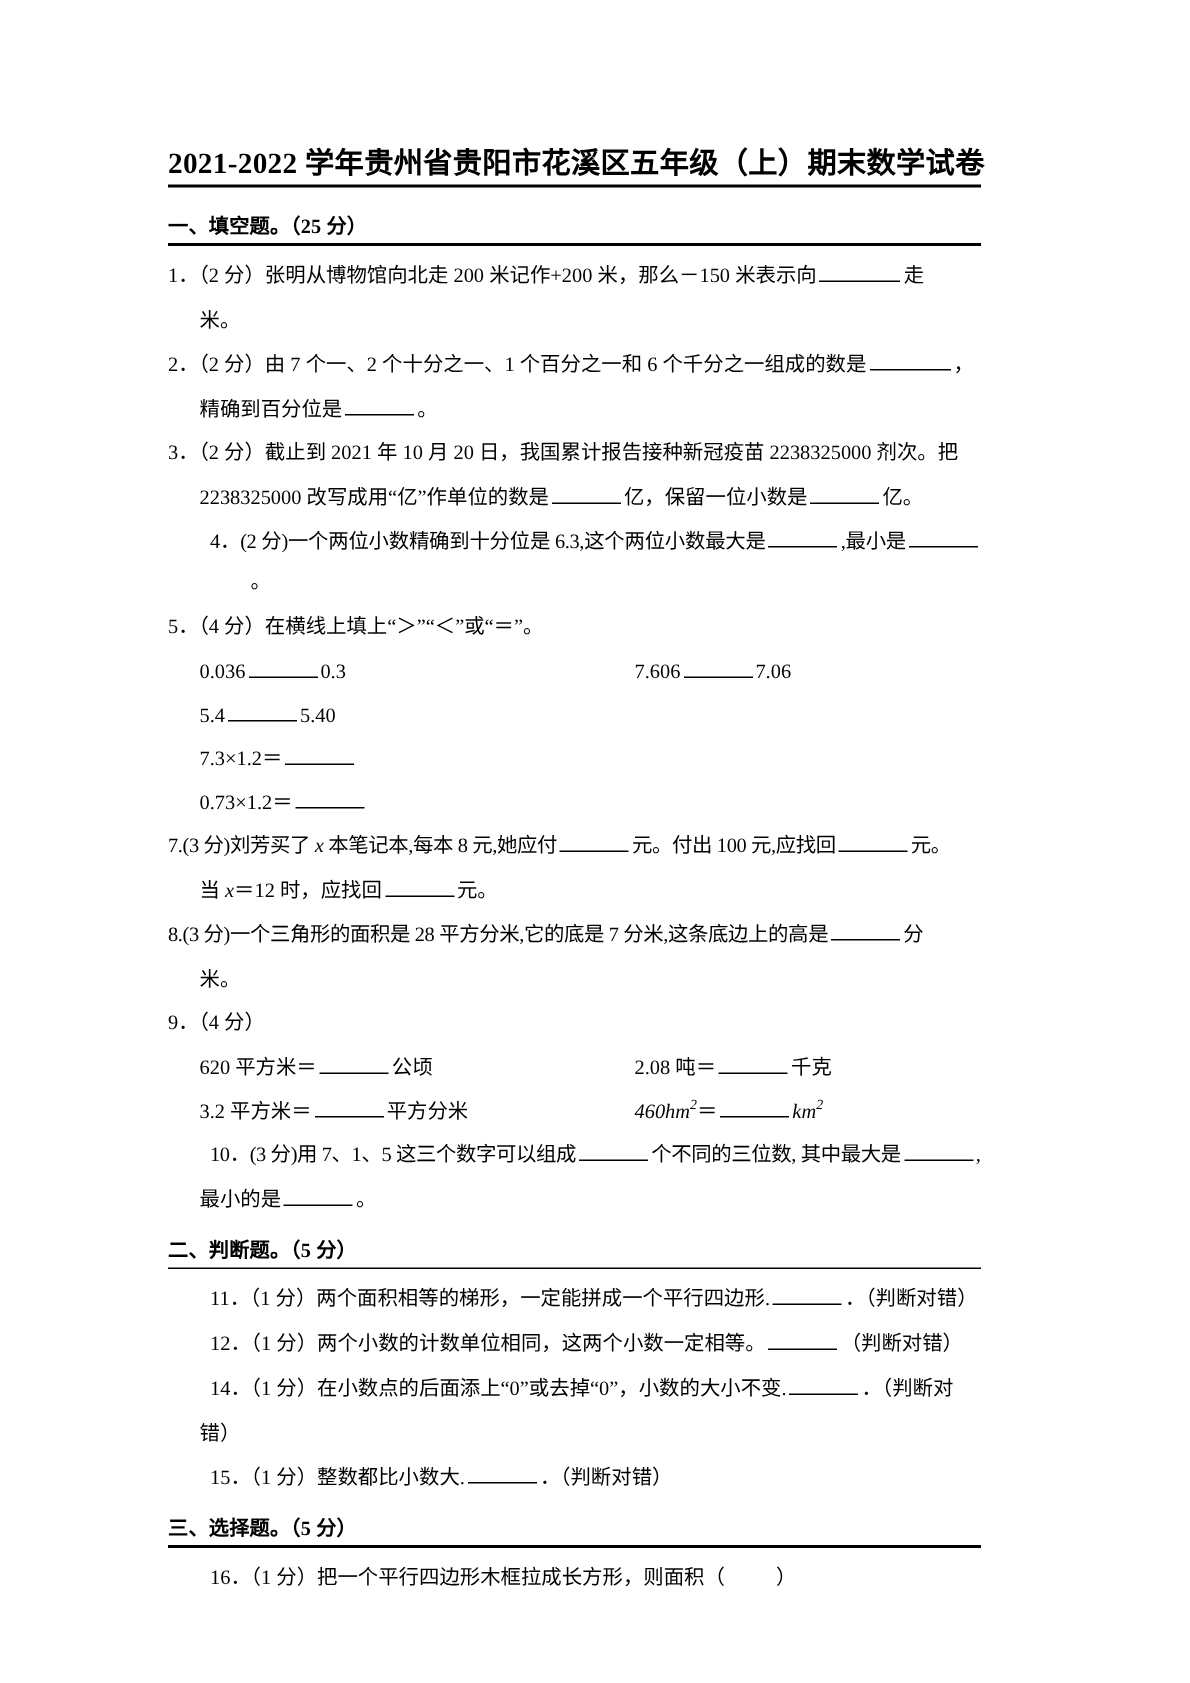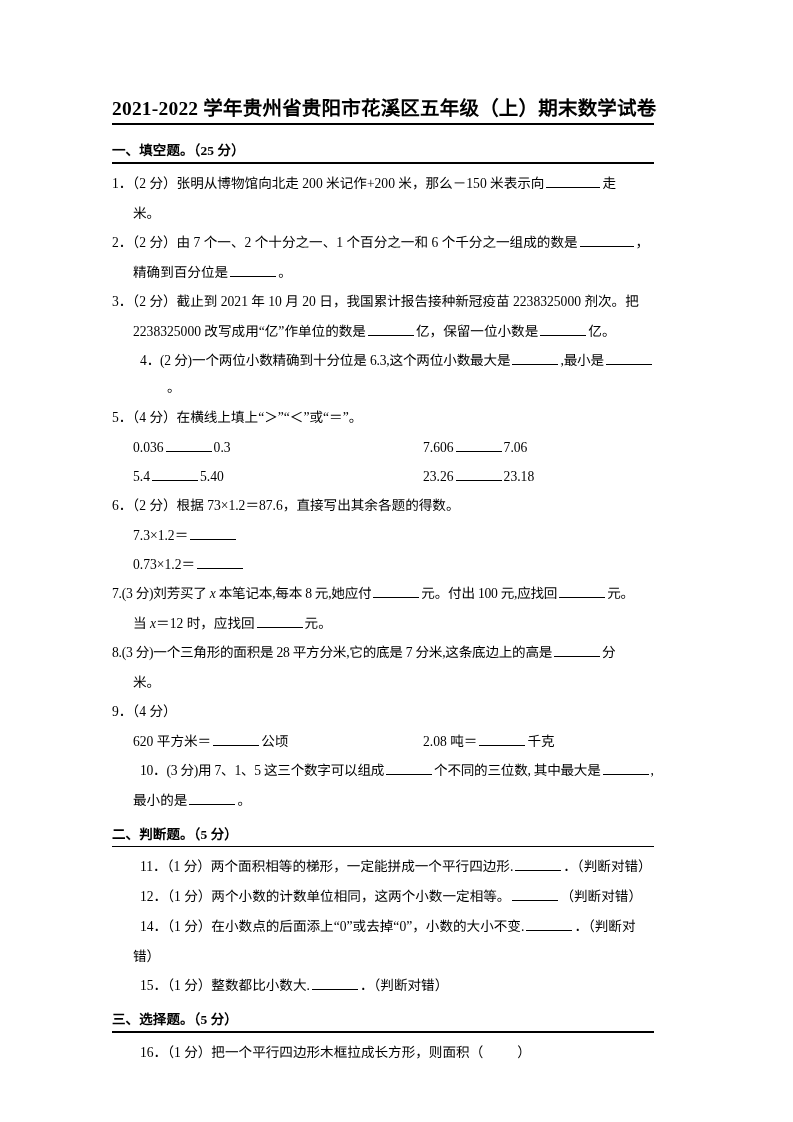--- a/index.html
+++ b/index.html
@@ -132,28 +132,22 @@
       <span>0.036</span><span class="blank bl-md"></span><span>0.3</span>
     </span>
     <span class="col-b">
       <span>7.606</span><span class="blank bl-md"></span><span>7.06</span>
     </span>
   </div>
   <div class="sub-row">
     <span class="col-a">
       <span>5.4</span><span class="blank bl-md"></span><span>5.40</span>
     </span>
-    <span class="col-b">
-      <span>23.26</span><span class="blank bl-md"></span><span>23.18</span>
-    </span>
-  </div>
-
-  <div class="q">
-    <span>6．（2 分）根据 73×1.2＝87.6，直接写出其余各题的得数。</span>
-  </div>
+  </div>
+
   <div class="sub">
     <span>7.3×1.2＝</span><span class="blank bl-md"></span>
   </div>
   <div class="sub">
     <span>0.73×1.2＝</span><span class="blank bl-md"></span>
   </div>
 
   <div class="q tight">
     <span>7.(3 分)刘芳买了</span>&nbsp;<span class="var">x</span>&nbsp;<span>本笔记本,每本 8 元,她应付</span><span class="blank bl-md"></span><span>元。付出 100 元,应找回</span><span class="blank bl-md"></span><span>元。</span>
   </div>
@@ -170,20 +164,28 @@
     <span>9．（4 分）</span>
   </div>
   <div class="sub-row">
     <span class="col-a">
       <span>620 平方米＝</span><span class="blank bl-md"></span><span>公顷</span>
     </span>
     <span class="col-b">
       <span>2.08 吨＝</span><span class="blank bl-md"></span><span>千克</span>
     </span>
   </div>
+  <div class="sub-row">
+    <span class="col-a">
+      <span>3.2 平方米＝</span><span class="blank bl-md"></span><span>平方分米</span>
+    </span>
+    <span class="col-b">
+      <span class="unit">460hm</span><sup class="unit">2</sup><span>＝</span><span class="blank bl-md"></span><span class="unit">km</span><sup class="unit">2</sup>
+    </span>
+  </div>
 
   <div class="q tight n2">
     <span>10．(3 分)用 7、1、5 这三个数字可以组成</span><span class="blank bl-md"></span><span>个不同的三位数, 其中最大是</span><span class="blank bl-md"></span><span>,</span>
   </div>
   <div class="sub">
     <span>最小的是</span><span class="blank bl-md"></span><span>。</span>
   </div>
 
   <div class="sec-head">二、判断题。（5 分）</div>
   <div class="sec-rule"></div>

